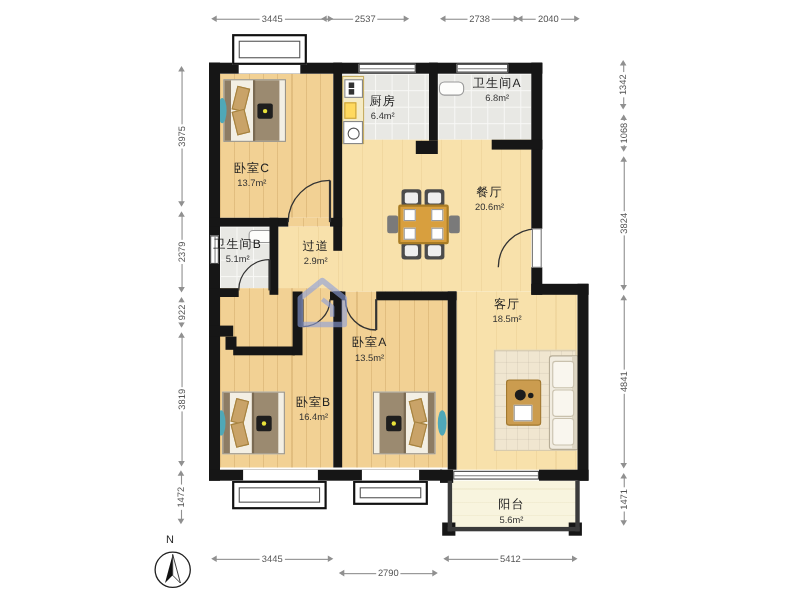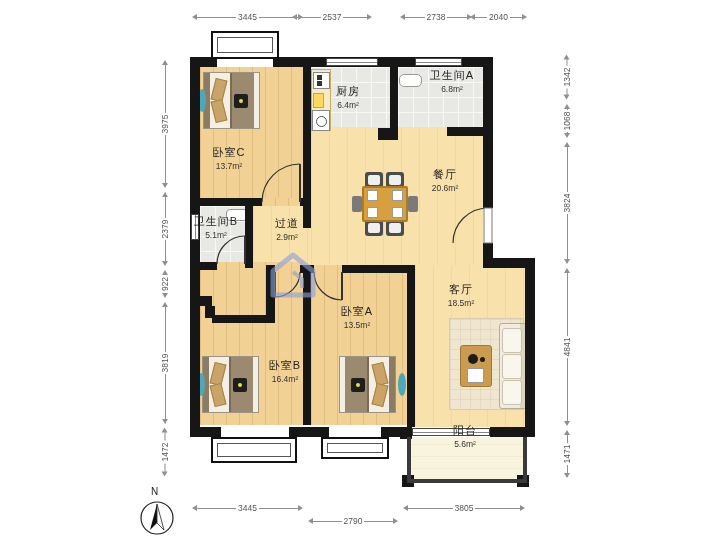--- a/index.html
+++ b/index.html
@@ -246,29 +246,29 @@
       <span class="rarea">5.1m²</span>
   </div>
   <div class="rlabel" style="left:287px;top:229px">
     <span class="rname">过道</span>
       <span class="rarea">2.9m²</span>
   </div>
   <div class="rlabel" style="left:285px;top:371px">
     <span class="rname">卧室B</span>
       <span class="rarea">16.4m²</span>
   </div>
-  <div class="rlabel" style="left:357px;top:317px">
+  <div class="rlabel" style="left:336px;top:317px">
     <span class="rname">卧室A</span>
       <span class="rarea">13.5m²</span>
   </div>
-  <div class="rlabel" style="left:461px;top:295px">
+  <div class="rlabel" style="left:461px;top:282px">
     <span class="rname">客厅</span>
       <span class="rarea">18.5m²</span>
   </div>
-  <div class="rlabel" style="left:465px;top:436px">
+  <div class="rlabel" style="left:465px;top:464px">
     <span class="rname">阳台</span>
       <span class="rarea">5.6m²</span>
   </div>
 
   <div class="dim" style="left:192px;top:12px;width:111px">
       <i class="dl"></i>
       <i class="a al"></i>
       <i class="a arr"></i>
       <span class="dtxt">3445</span>
     </div>
@@ -300,21 +300,21 @@
   <div class="dim" style="left:308px;top:516px;width:90px">
       <i class="dl"></i>
       <i class="a al"></i>
       <i class="a arr"></i>
       <span class="dtxt">2790</span>
     </div>
   <div class="dim" style="left:403px;top:503px;width:122px">
       <i class="dl"></i>
       <i class="a al"></i>
       <i class="a arr"></i>
-      <span class="dtxt">3805</span>
+      <span class="dtxt">5412</span>
     </div>
 
   <div class="dim rot" style="left:101px;top:119px;width:128px">
       <i class="dl"></i>
       <i class="a al"></i>
       <i class="a arr"></i>
       <span class="dtxt">3975</span>
     </div>
   <div class="dim rot" style="left:128px;top:224px;width:74px">
       <i class="dl"></i>

